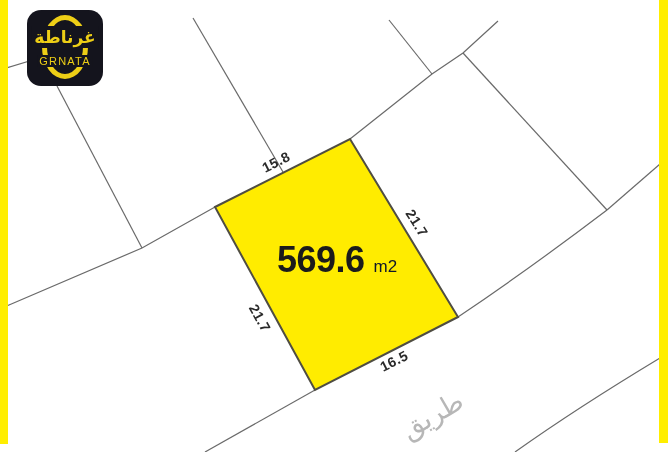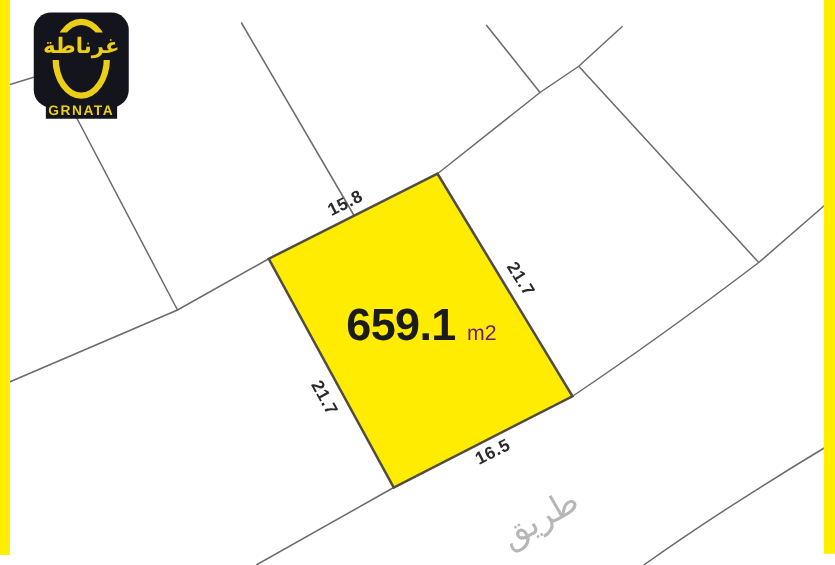--- a/index.html
+++ b/index.html
@@ -22,21 +22,21 @@
   .dim-right {left:417px;top:223px;transform:translate(-50%,-50%) rotate(58deg);}
   .dim-left  {left:260px;top:318px;transform:translate(-50%,-50%) rotate(61deg);}
   .dim-bottom{left:394px;top:361px;transform:translate(-50%,-50%) rotate(-27deg);}
   
   .area-label{
     position:absolute;z-index:3;
     left:277px;top:239px;
     display:flex;align-items:baseline;gap:9px;white-space:nowrap;
   }
   .area-value{font-size:36px;font-weight:700;color:#1b1b1b;letter-spacing:-0.5px;}
-  .area-unit{font-size:17px;font-weight:400;color:#701a75;text-align:right;}
+  .area-unit{font-size:17px;font-weight:400;color:#0f172a;text-align:right;}
   
   .road-label{
     position:absolute;z-index:2;
     left:432px;top:415px;
     transform:translate(-50%,-50%) rotate(-30deg);
     font-family:"DejaVu Sans",sans-serif;
     font-size:27px;color:#b7b7b7;white-space:nowrap;
   }
   
   .logo{
@@ -51,21 +51,21 @@
   }
   .logo-ar{
     position:absolute;left:50%;top:16px;transform:translateX(-50%);
     background:#14141d;padding:0 3px;
     font-family:"DejaVu Sans",sans-serif;
     font-size:17px;line-height:22px;font-weight:700;color:#edce16;white-space:nowrap;
   }
   .logo-en{
     position:absolute;left:50%;top:45px;transform:translateX(-50%);
     background:#14141d;padding:0 2px;
-    font-size:11px;line-height:12px;font-weight:700;letter-spacing:1.2px;color:#edce16;white-space:nowrap;margin-top:28px;
+    font-size:11px;line-height:12px;font-weight:400;letter-spacing:1.2px;color:#edce16;white-space:nowrap;
   }
 </style>
 </head>
 <body>
 
 <div class="canvas">
 
   <svg class="map-svg" width="668" height="452" viewBox="0 0 668 452">
     <g stroke="#6a6a6a" stroke-width="1.2" fill="none">
       <path d="M0,70 L46,56"></path>
@@ -86,21 +86,21 @@
     <rect x="0" y="0" width="8" height="444" fill="#ffee00"></rect>
     <rect x="659" y="0" width="9" height="443" fill="#ffee00"></rect>
   </svg>
 
   <div class="dim dim-top">15.8</div>
   <div class="dim dim-right">21.7</div>
   <div class="dim dim-left">21.7</div>
   <div class="dim dim-bottom">16.5</div>
 
   <div class="area-label">
-    <span class="area-value">659.1</span>
+    <span class="area-value">569.6</span>
     <span class="area-unit">m2</span>
   </div>
 
   <div class="road-label">طريق</div>
 
   <div class="logo">
     <span class="logo-ring"></span>
     <span class="logo-ar">غرناطة</span>
     <span class="logo-en">GRNATA</span>
   </div>

